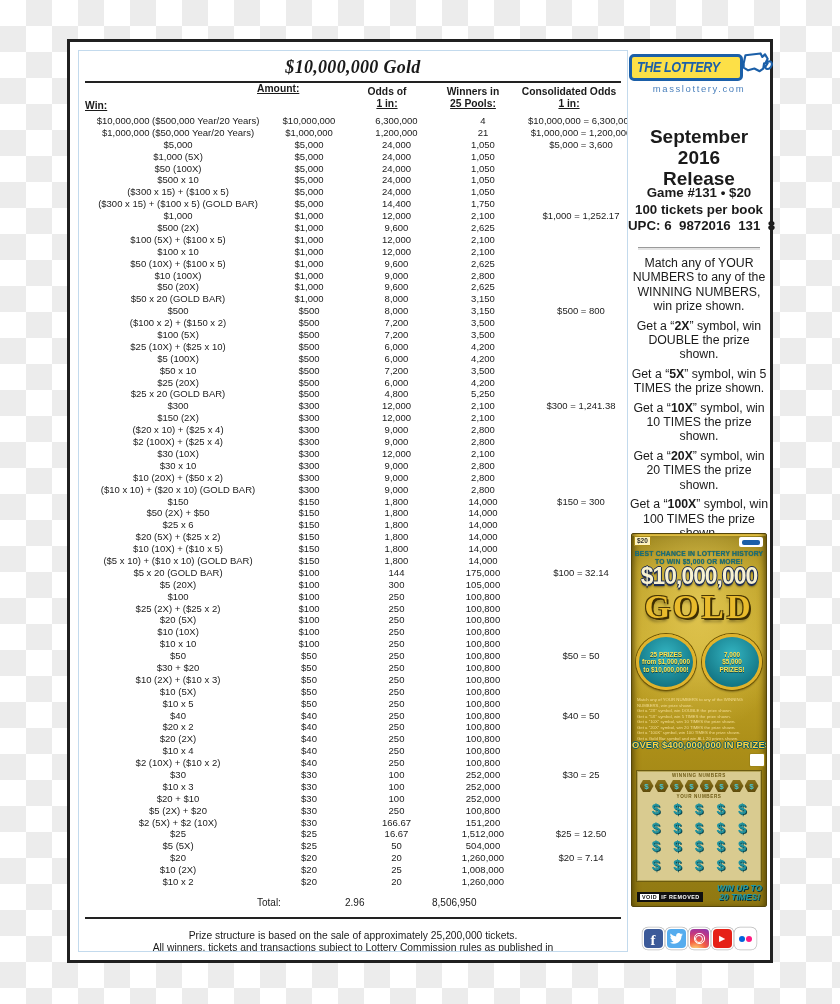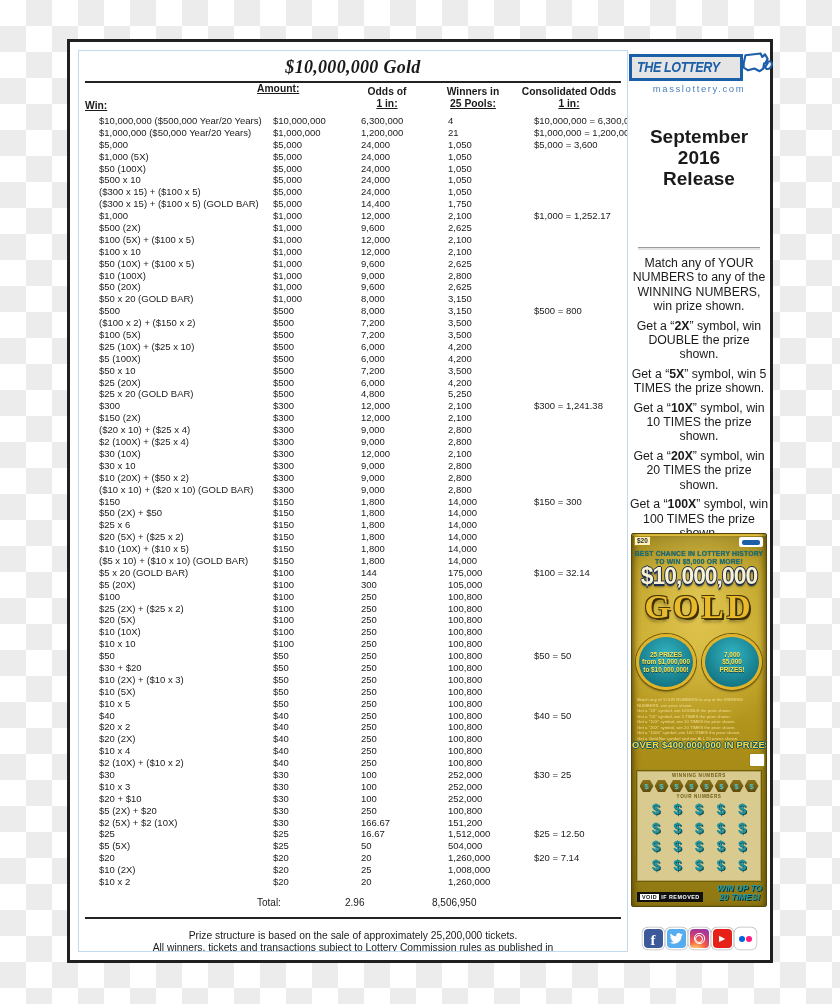--- a/index.html
+++ b/index.html
@@ -25,38 +25,38 @@
     font-size:18px; letter-spacing:.3px;
   }
   .title-rule { height:2px; background:#222; margin:3px 6px 0 6px; }
   .thead { position:relative; height:26px; margin:3px 0 0 4px; font-size:10.3px; font-weight:bold; white-space:nowrap; }
   .thead .u { text-decoration:underline; }
   .h-win    { position:absolute; left:2px;  bottom:1px;margin-top:6px; }
   .h-amount { position:absolute; left:174px; bottom:18px; }
   .h-odds   { position:absolute; left:258px; top:0; width:92px; text-align:center; line-height:12px; }
   .h-winners{ position:absolute; left:342px; top:0; width:96px; text-align:center; line-height:12px; }
   .h-cons   { position:absolute; left:424px; top:0; width:124px; text-align:center; line-height:12px; }
-  .rows { margin:3px 0 0 20px; }
+  .rows { margin:3px 0 0 12px;text-align:center; }
   .row {
     display:grid; grid-template-columns:174px 88px 87px 86px 110px;
     height:11.9px; line-height:11.9px; font-size:9.5px; white-space:nowrap;
   }
   .row span { overflow:visible; }
   .total-row {
     display:grid; grid-template-columns:174px 88px 87px 86px 110px;
     margin:9px 0 0 4px; font-size:10px; line-height:12px; white-space:nowrap;
   }
   .bottom-rule { height:2px; background:#222; margin:8px 6px 0 6px; }
   .footnote { margin-top:11px; text-align:center; font-size:10.3px; line-height:12.4px; }
   
   .sidebar { position:absolute; left:558px; top:0; width:142px; height:918px; }
   .logo-wrap { position:absolute; top:12px; left:0; right:0; text-align:center; }
   .logo-box { position:relative; display:inline-block; padding-right:26px; }
   .logo-rect {
-    display:inline-block; border:3px solid #1b5fa8; border-radius:0; background:#e5e5e5;
+    display:inline-block; border:3px solid #1b5fa8; border-radius:5px; background:#fde047;
     padding:1px 5px 2px 5px;
   }
   .logo-text {
     display:inline-block; color:#1b5fa8; font-weight:bold; font-style:italic;
     font-size:15px; letter-spacing:-0.5px; transform:scaleX(.84); transform-origin:left center; white-space:nowrap;
   }
   .logo-state { position:absolute; right:-4px; top:-4px; }
   .logo-url { margin-top:2px; color:#4d82bd; font-size:9.5px; letter-spacing:1.6px; }
   .release { position:absolute; top:84px; left:0; right:0; text-align:center; font-weight:bold; font-size:19px; line-height:21px; }
   .game-info { position:absolute; top:143px; left:0; right:0; text-align:center; font-weight:bold; font-size:13.3px; line-height:16.6px; white-space:nowrap; }
@@ -651,20 +651,25 @@
         </span>
       </div>
       <div class="logo-url">masslottery.com</div>
     </div>
 
     <div class="release">
       <div>September 2016</div>
       <div>Release</div>
     </div>
 
+    <div class="game-info">
+      <div>Game #131 • $20</div>
+      <div>100 tickets per book</div>
+      <div>UPC: 6&nbsp;&nbsp;9872016&nbsp;&nbsp;131&nbsp;&nbsp;8</div>
+    </div>
 
     <div class="divider"></div>
 
     <div class="rules">
         <p>Match any of YOUR NUMBERS to any of the WINNING NUMBERS, win prize shown.</p>
         <p>Get a “<b>2X</b>” symbol, win DOUBLE the prize shown.</p>
         <p>Get a “<b>5X</b>” symbol, win 5 TIMES the prize shown.</p>
         <p>Get a “<b>10X</b>” symbol, win 10 TIMES the prize shown.</p>
         <p>Get a “<b>20X</b>” symbol, win 20 TIMES the prize shown.</p>
         <p>Get a “<b>100X</b>” symbol, win 100 TIMES the prize shown.</p>

